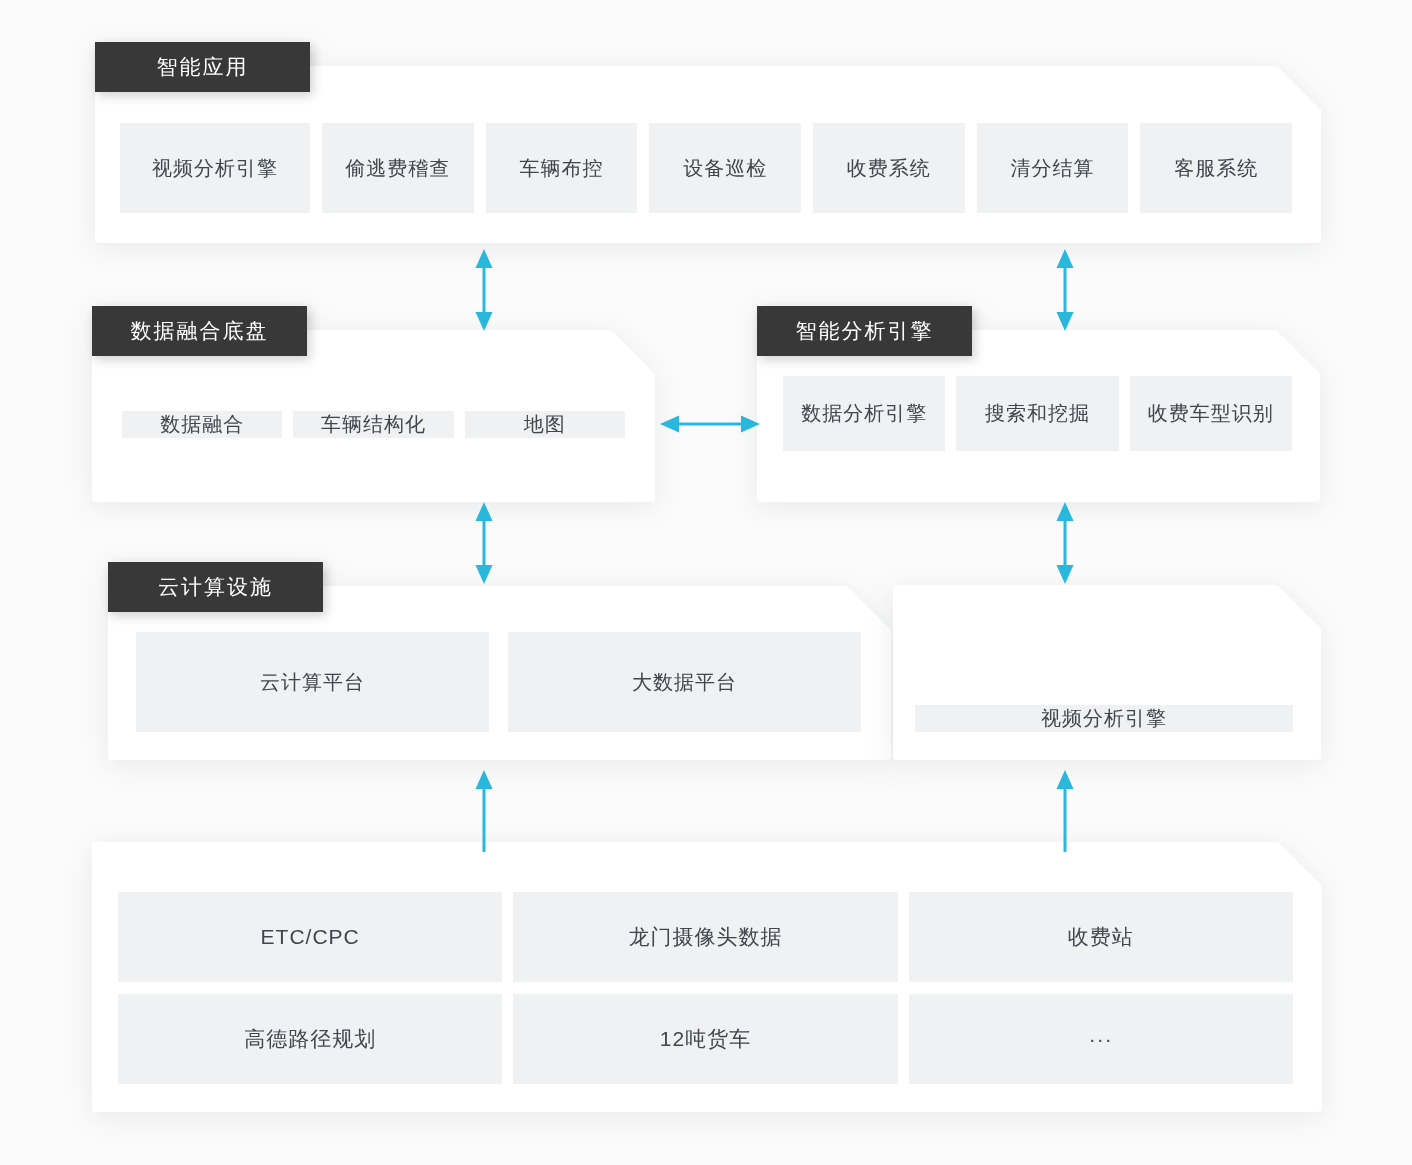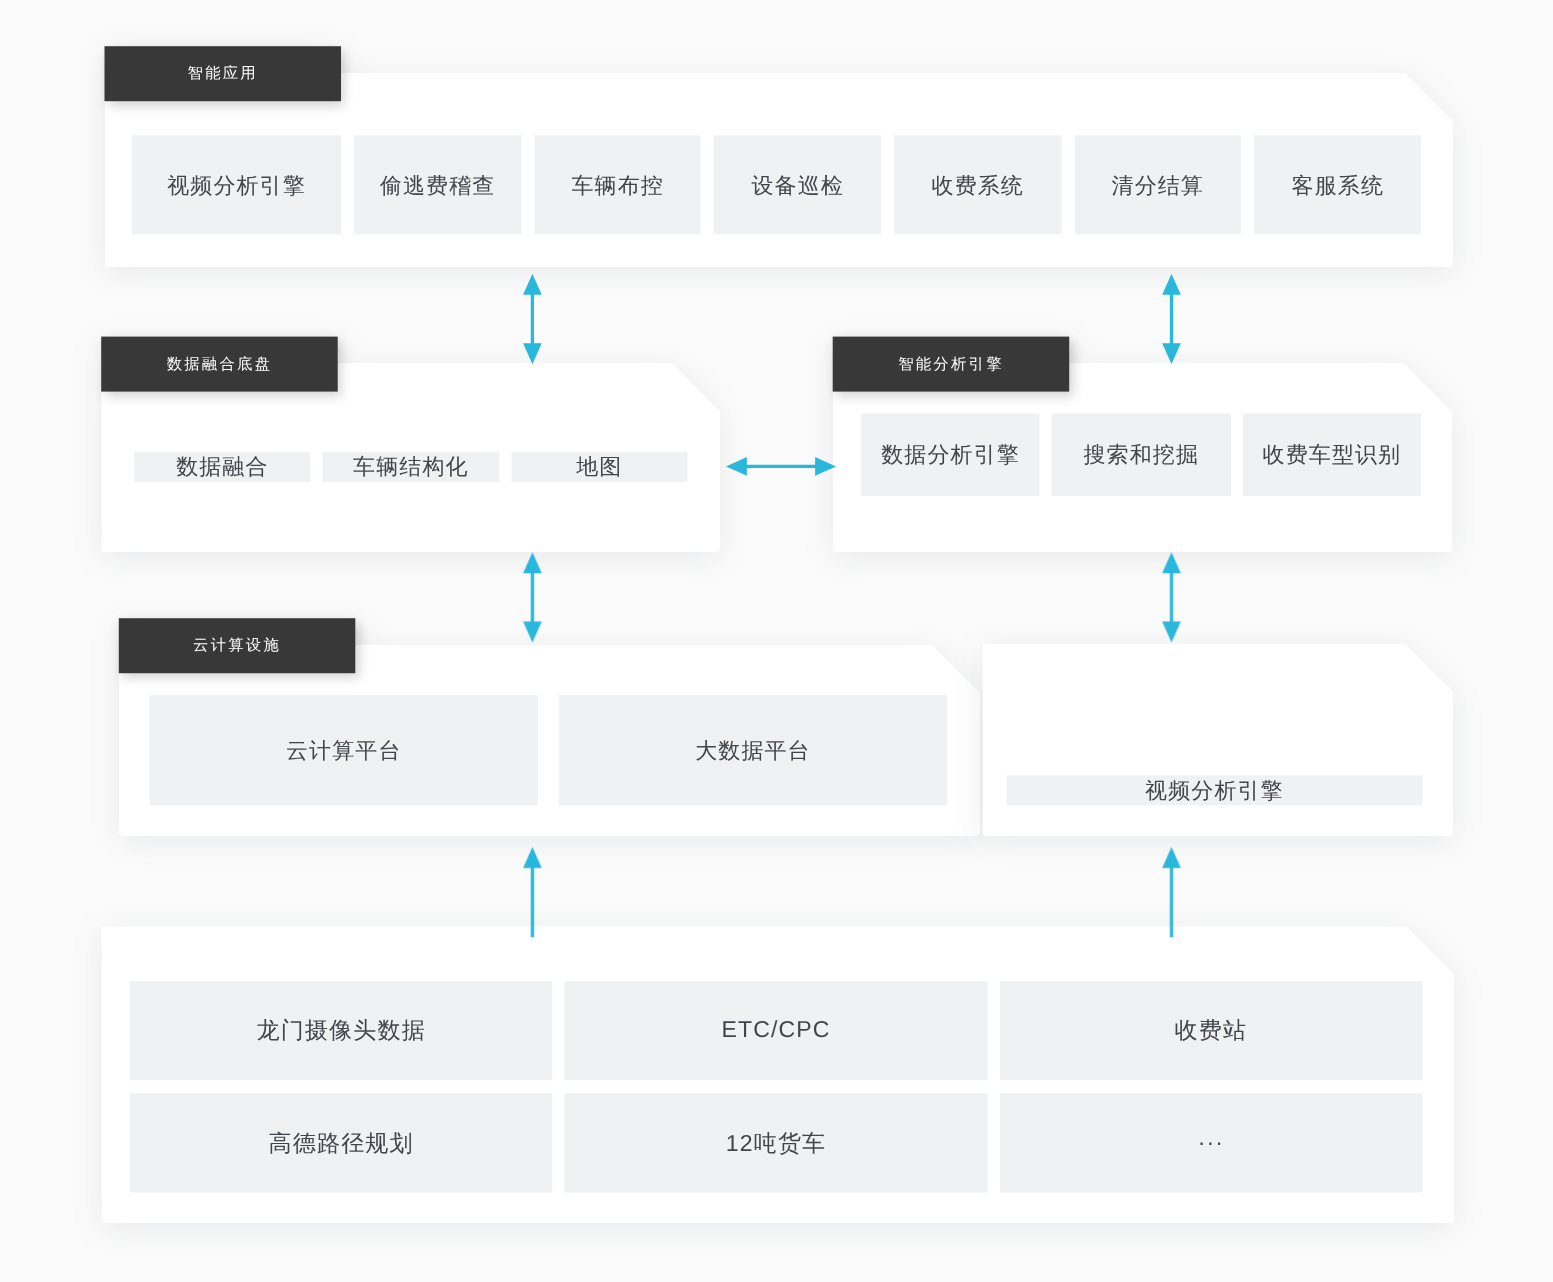--- a/index.html
+++ b/index.html
@@ -10,21 +10,21 @@
   html,body{margin:0;padding:0;}
   body{background:var(--page-bg);font-family:"Liberation Sans",sans-serif;}
   .canvas{position:relative;width:1412px;height:1165px;background:var(--page-bg);overflow:hidden;}
 
   .sec{position:absolute;filter:drop-shadow(0 5px 14px rgba(40,60,80,0.09));}
   .panel{position:absolute;inset:0;background:var(--panel-bg);
          clip-path:polygon(0 0, calc(100% - 44px) 0, 100% 44px, 100% 100%, 0 100%);
          border-radius:0 0 4px 4px;}
   .badge{position:absolute;left:0;top:-24px;width:215px;height:50px;background:var(--badge-bg);
          color:var(--badge-text);display:flex;align-items:center;justify-content:center;
-         font-size:14px;letter-spacing:2px;box-shadow:3px 4px 10px rgba(0,0,0,0.18);z-index:3;}
+         font-size:21px;letter-spacing:2px;box-shadow:3px 4px 10px rgba(0,0,0,0.18);z-index:3;}
   .row{position:absolute;display:flex;gap:12px;z-index:2;}
   .box{background:var(--box-bg);color:var(--node-text);display:flex;align-items:center;
        justify-content:center;font-size:20px;flex:1;letter-spacing:1px;white-space:nowrap;}
 
   
   #sec-apps{left:95px;top:66px;width:1226px;height:177px;}
   #sec-apps .row{left:25px;right:29px;top:57px;height:90px;}
   #sec-apps .box:first-child{flex:none;width:190px;}
 
   
@@ -111,22 +111,22 @@
   <div class="sec" id="sec-video">
     <div class="panel"></div>
     <div class="row">
       <div class="box">视频分析引擎</div>
     </div>
   </div>
 
   <div class="sec" id="sec-sources">
     <div class="panel"></div>
     <div class="grid">
+      <div class="box">ETC/CPC</div>
       <div class="box">龙门摄像头数据</div>
-      <div class="box">ETC/CPC</div>
       <div class="box">收费站</div>
       <div class="box">高德路径规划</div>
       <div class="box">12吨货车</div>
       <div class="box">···</div>
     </div>
   </div>
 
   <div class="arrow" id="arr-apps-fusion">
     <svg width="24" height="82" viewBox="0 0 24 82">
       <polygon points="12,0 20.5,19 3.5,19"></polygon>

